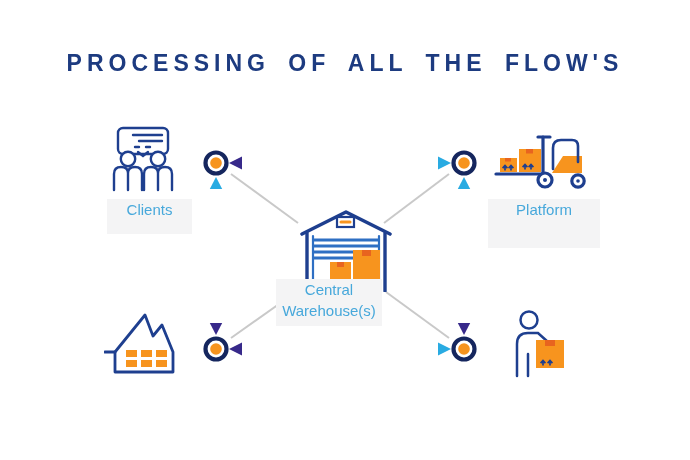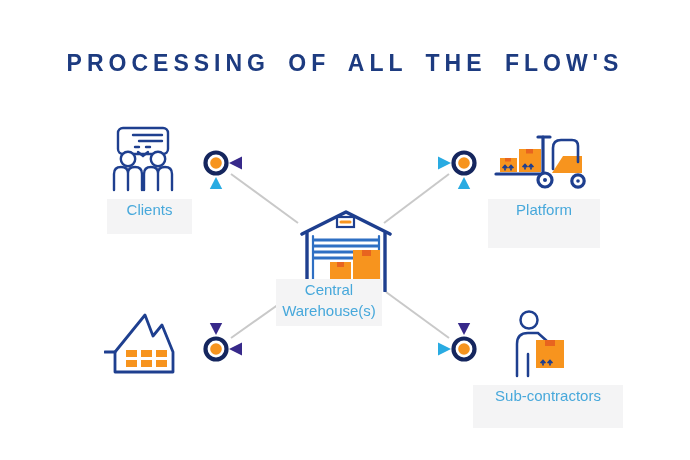--- a/index.html
+++ b/index.html
@@ -185,17 +185,14 @@
   <div class="label lbl-platform">
     <span>Platform</span>
   </div>
 
   <div class="label lbl-central">
     <span>Central</span>
     <span>Warehouse(s)</span>
   </div>
 
 
-  <div class="label lbl-subcontractors">
-    <span>Sub-contractors</span>
-  </div>
 
 </div>
 
 </body></html>

